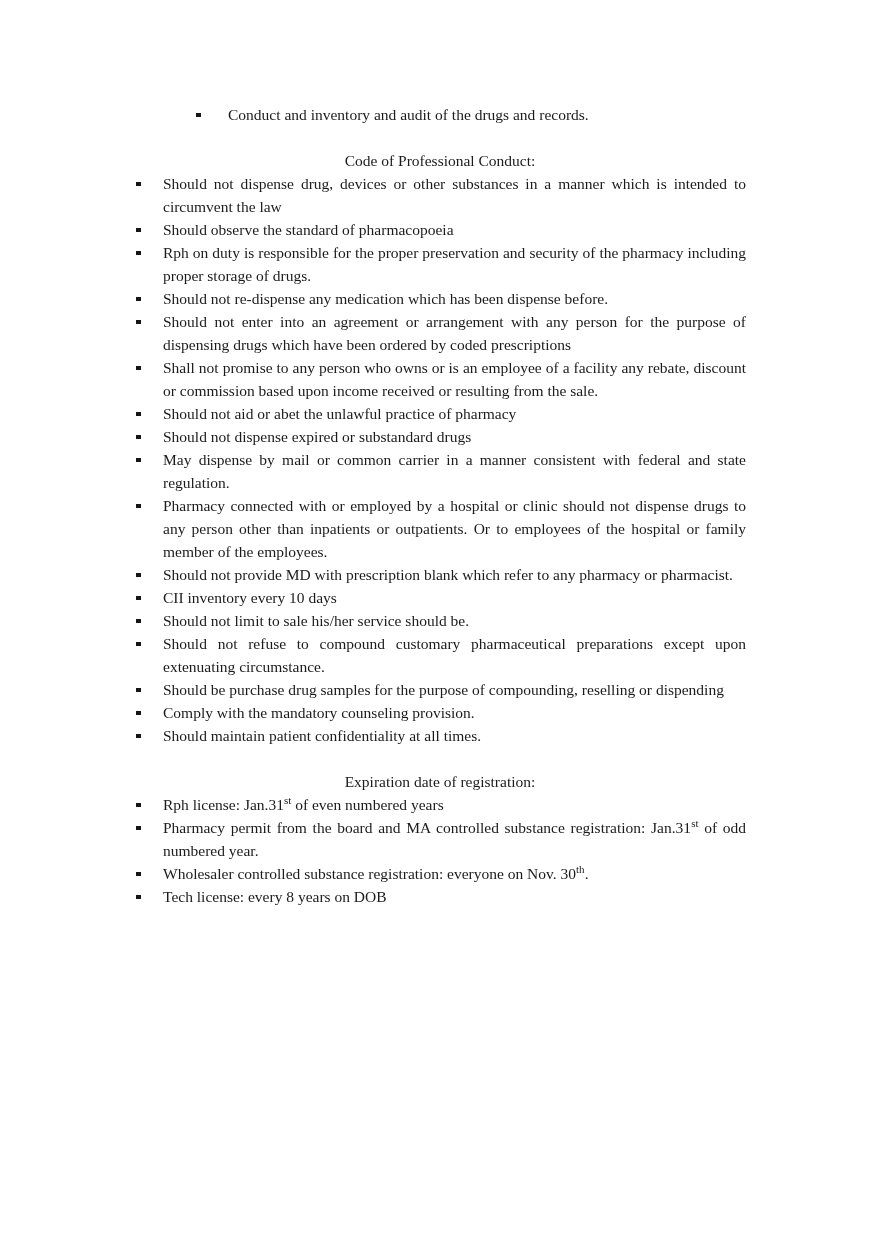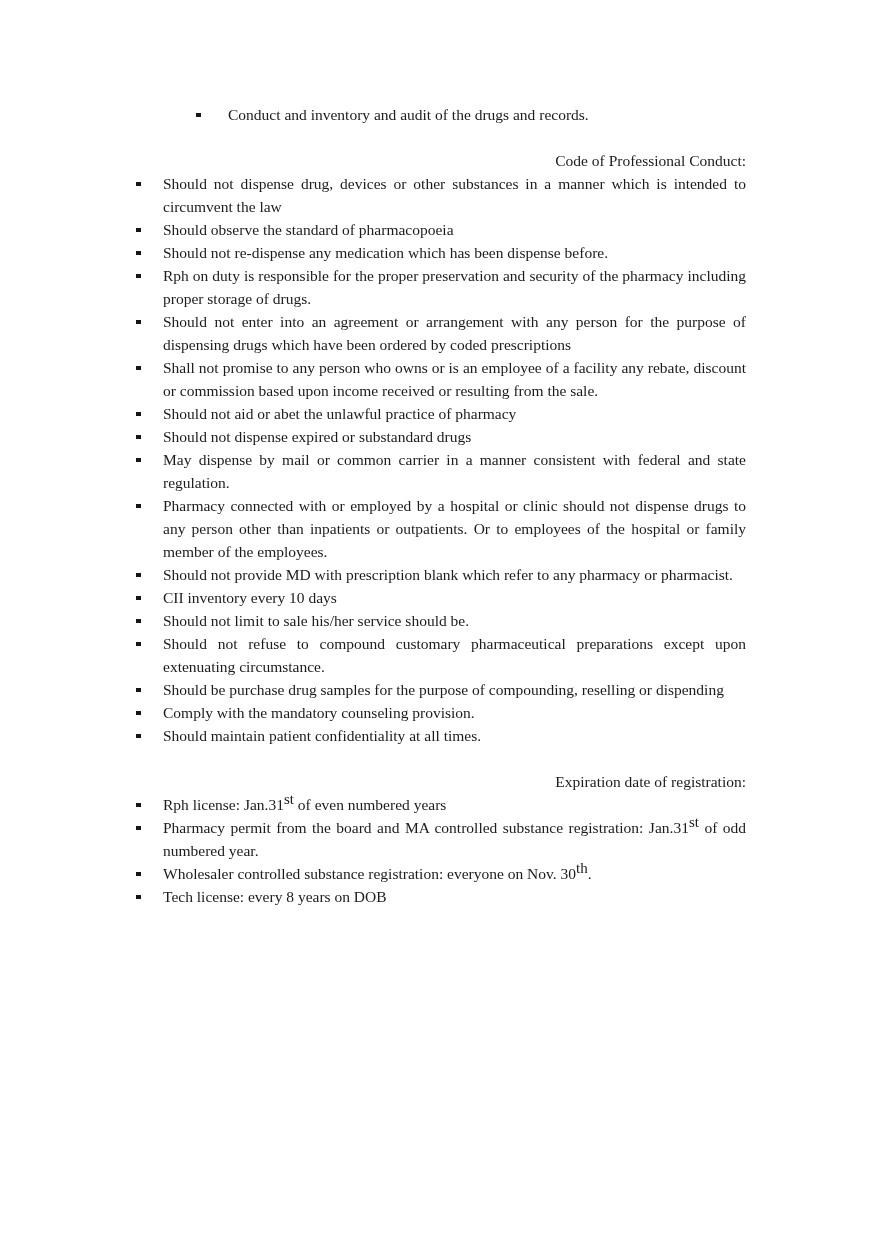--- a/index.html
+++ b/index.html
@@ -22,21 +22,21 @@
     left: 134px;
     top: 103px;
     width: 612px;
     font-size: 15.5px;
     line-height: 23px;
   }
   .blank-line {
     height: 23px;
   }
   .heading {
-    text-align: right;
+    text-align: center;
   }
   .bullet-item {
     position: relative;
     padding-left: 29px;
     text-align: justify;
   }
   .bullet-item .sq {
     position: absolute;
     left: 2px;
     top: 9.5px;
@@ -44,21 +44,21 @@
     height: 4.5px;
     background: #161616;
   }
   .bullet-item.intro {
     padding-left: 94px;
   }
   .bullet-item.intro .sq {
     left: 62px;
   }
   .bullet-text sup, sup {
-    font-size: 15px;
+    font-size: 11px;
     line-height: 0;
     vertical-align: super;
     letter-spacing: 0;
   }
   .page-number {
     position: absolute;
     left: 134px;
     top: 1172px;
     width: 612px;
     text-align: right;
@@ -96,25 +96,25 @@
       <div class="bullet-item">
         <span class="sq"></span>
         <span class="bullet-text">Should not dispense drug, devices or other substances in a manner which is intended to circumvent the law</span>
       </div>
       <div class="bullet-item">
         <span class="sq"></span>
         <span class="bullet-text">Should observe the standard of pharmacopoeia</span>
       </div>
       <div class="bullet-item">
         <span class="sq"></span>
+        <span class="bullet-text">Rph on duty is responsible for the proper preservation and security of the pharmacy including proper storage of drugs.</span>
+      </div>
+      <div class="bullet-item">
+        <span class="sq"></span>
         <span class="bullet-text">Should not re-dispense any medication which has been dispense before.</span>
-      </div>
-      <div class="bullet-item">
-        <span class="sq"></span>
-        <span class="bullet-text">Rph on duty is responsible for the proper preservation and security of the pharmacy including proper storage of drugs.</span>
       </div>
       <div class="bullet-item">
         <span class="sq"></span>
         <span class="bullet-text">Should not enter into an agreement or arrangement with any person for the purpose of dispensing drugs which have been ordered by coded prescriptions</span>
       </div>
       <div class="bullet-item">
         <span class="sq"></span>
         <span class="bullet-text">Shall not promise to any person who owns or is an employee of a facility any rebate, discount or commission based upon income received or resulting from the sale.</span>
       </div>
       <div class="bullet-item">

